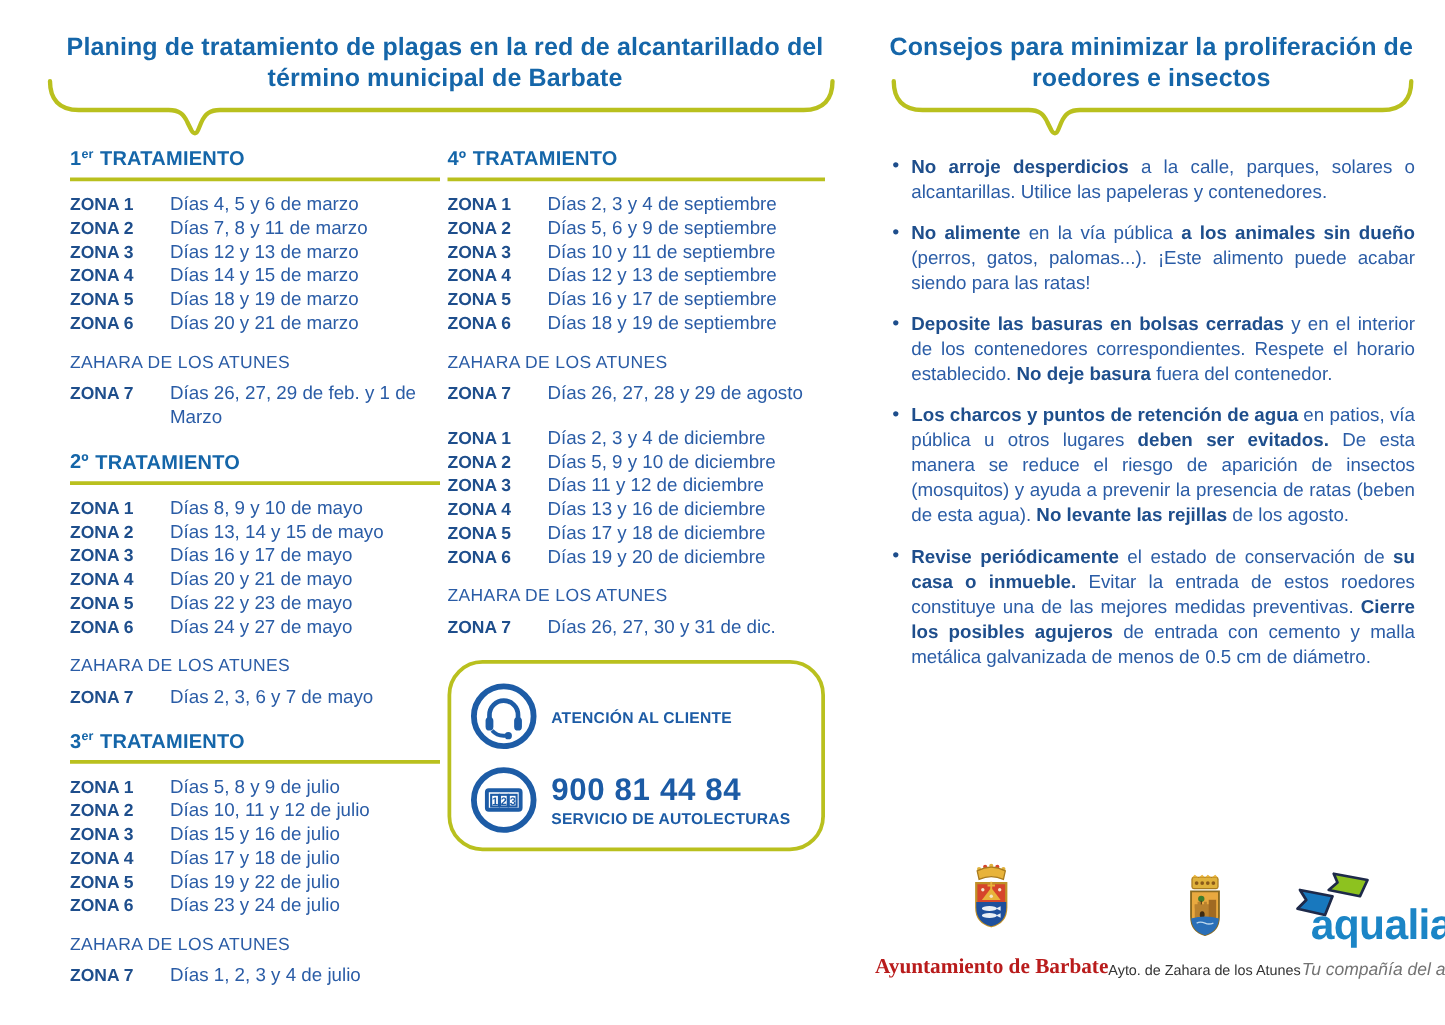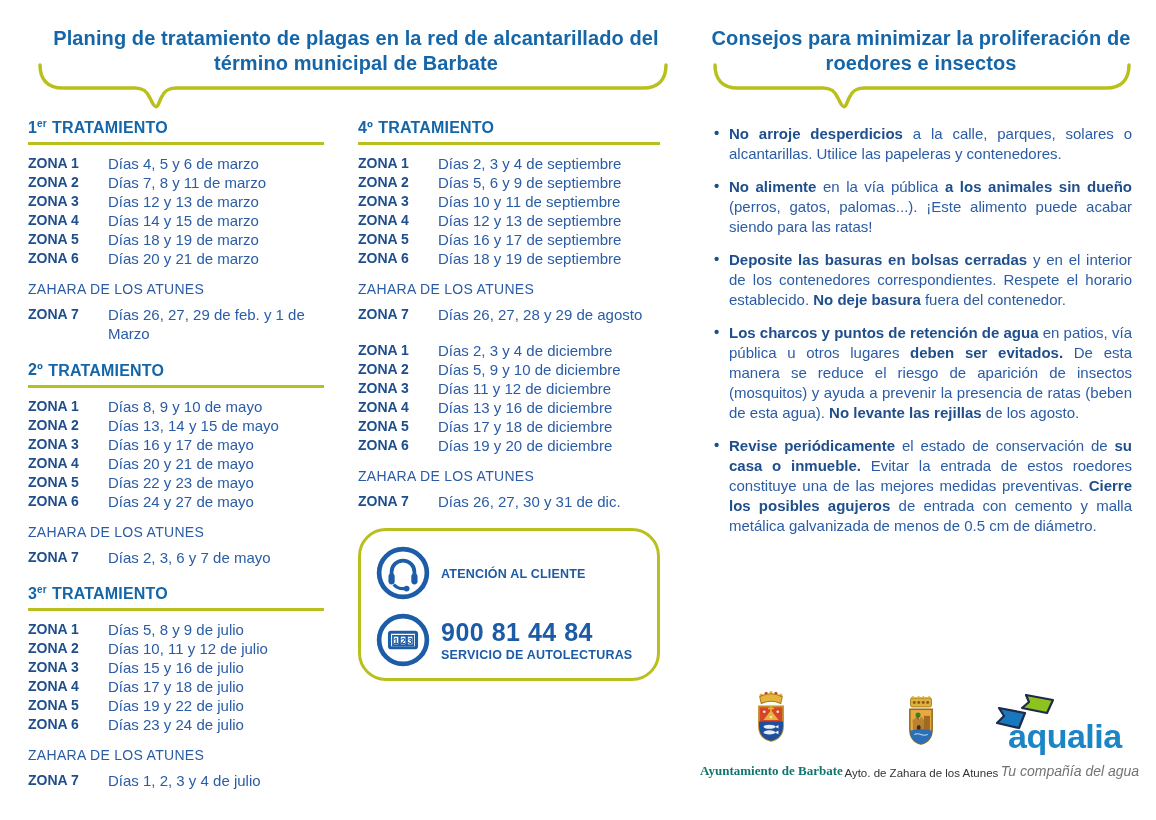--- a/index.html
+++ b/index.html
@@ -10,21 +10,21 @@
   .big-title { position:absolute; top:26px; text-align:center; font-size:20px; font-weight:bold;
                color:#1566a9; line-height:25px; letter-spacing:0.1px; }
   .title-left  { left:40px;  width:632px; }
   .title-right { left:703px; width:436px; }
   .brace { position:absolute; top:62px; }
   .brace-left  { left:37px; }
   .brace-right { left:712px; }
 
   
   .col { position:absolute; top:118px; }
-  .col-a { left:28px;  width:296px; }
+  .col-a { left:56px;  width:296px; }
   .col-b { left:358px; width:302px; }
   .col-c { left:712px; width:420px; }
 
   
   .treatment { margin-bottom:17px; }
   .sec-title { color:#1566a9; font-size:16px; font-weight:bold; letter-spacing:0.2px;
                padding-bottom:5px; border-bottom:3px solid #b9c01e; margin:0 0 9px 0; }
   .sec-title sup { font-size:10px; }
   .sec-word { margin-left:5px; }
   .zone-row { display:flex; font-size:15px; line-height:19px; color:#2a5ca6; }
@@ -44,22 +44,22 @@
   .tips { margin:6px 0 0 0; padding:0; list-style:none; color:#2a5ca6; font-size:15px;
           line-height:20px; text-align:justify; }
   .tips li { position:relative; padding-left:17px; margin-bottom:13px; }
   .tips li::before { content:"\2022"; position:absolute; left:2px; top:-1px; color:#1e4e8c; font-weight:bold; }
   .b { font-weight:bold; color:#1e4e8c; }
 
   
   .footer { position:absolute; left:700px; top:690px; width:440px;
             display:flex; align-items:flex-end; justify-content:space-between; }
   .crest-item { display:flex; flex-direction:column; align-items:center; }
-  .caption-barbate { font-family:"Liberation Serif", serif; font-weight:bold; font-size:13px;
-                     color:#0f766e; margin-top:7px; white-space:nowrap; }
+  .caption-barbate { font-family:"Liberation Serif", serif; font-weight:bold; font-size:17px;
+                     color:#b91c1c; margin-top:7px; white-space:nowrap; }
   .caption-zahara { font-size:11.5px; color:#333; margin-top:8px; white-space:nowrap; }
   .aqualia-box { display:flex; flex-direction:column; align-items:center; width:140px; }
   .aqualia-mark { position:relative; height:62px; width:140px; }
   .aqualia-flags { position:absolute; left:-6px; top:-2px; }
   .aqualia-word { position:absolute; left:8px; top:24px; font-size:34px; font-weight:bold;
                   color:#1b85c6; letter-spacing:-0.5px; line-height:34px; }
   .aqualia-tagline { font-style:italic; font-size:14px; color:#737373; margin-top:6px; white-space:nowrap;text-align:center; }
 
   svg { display:block; }
 </style>

